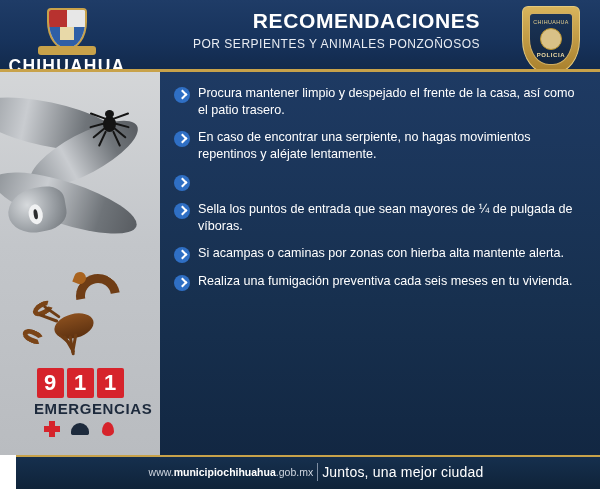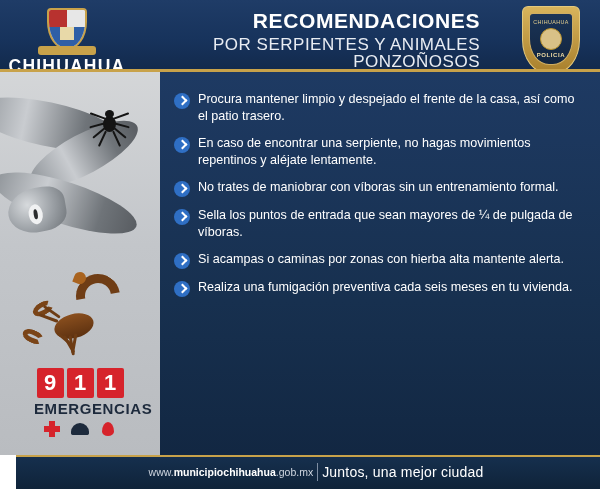--- a/index.html
+++ b/index.html
@@ -35,21 +35,21 @@
   .header-title {
     color: #ffffff;
     font-size: 21px;
     font-weight: bold;
     letter-spacing: 0.6px;
     line-height: 26px;
     text-transform: uppercase;
   }
   .header-subtitle {
     color: #e9edf3;
-    font-size: 17px;
+    font-size: 12px;
     letter-spacing: 0.5px;
     line-height: 17px;
     text-transform: uppercase;
     margin-top: 2px;
   }
 
   
   #logo-block {
     position: absolute; left: 8px; top: 2px;
     width: 118px; height: 86px;
@@ -239,21 +239,21 @@
   .fire-icon {
     position: absolute; left: 3px; top: 1px; width: 12px; height: 14px;
     background: #d6232b; border-radius: 50% 50% 50% 50% / 70% 70% 30% 30%;
   }
 
   
   #content {
     position: absolute; left: 160px; top: 72px;
     width: 440px; height: 383px;
     background: linear-gradient(180deg, #1e3a63 0%, #17304f 60%, #122742 100%);
-    padding: 19px 20px 10px 14px;
+    padding: 13px 20px 10px 14px;
   }
   .rec-item {
     display: flex;
     align-items: flex-start;
     margin-bottom: 10px;
   }
   .bullet {
     flex: 0 0 auto;
     width: 16px; height: 16px;
     margin: 2px 8px 0 0;
@@ -397,21 +397,20 @@
     </div>
 
     <div class="rec-item">
       <div class="bullet"></div>
       <div class="rec-text">En caso de encontrar una serpiente, no hagas movimientos repentinos y aléjate lentamente.</div>
     </div>
 
 
     <div class="rec-item">
       <div class="bullet"></div>
-      <div class="rec-text">No trates de maniobrar con víboras sin un entrenamiento formal.</div>
     </div>
 
     <div class="rec-item">
       <div class="bullet"></div>
       <div class="rec-text">Sella los puntos de entrada que sean mayores de ¼ de pulgada de víboras.</div>
     </div>
 
     <div class="rec-item">
       <div class="bullet"></div>
       <div class="rec-text">Si acampas o caminas por zonas con hierba alta mantente alerta.</div>

